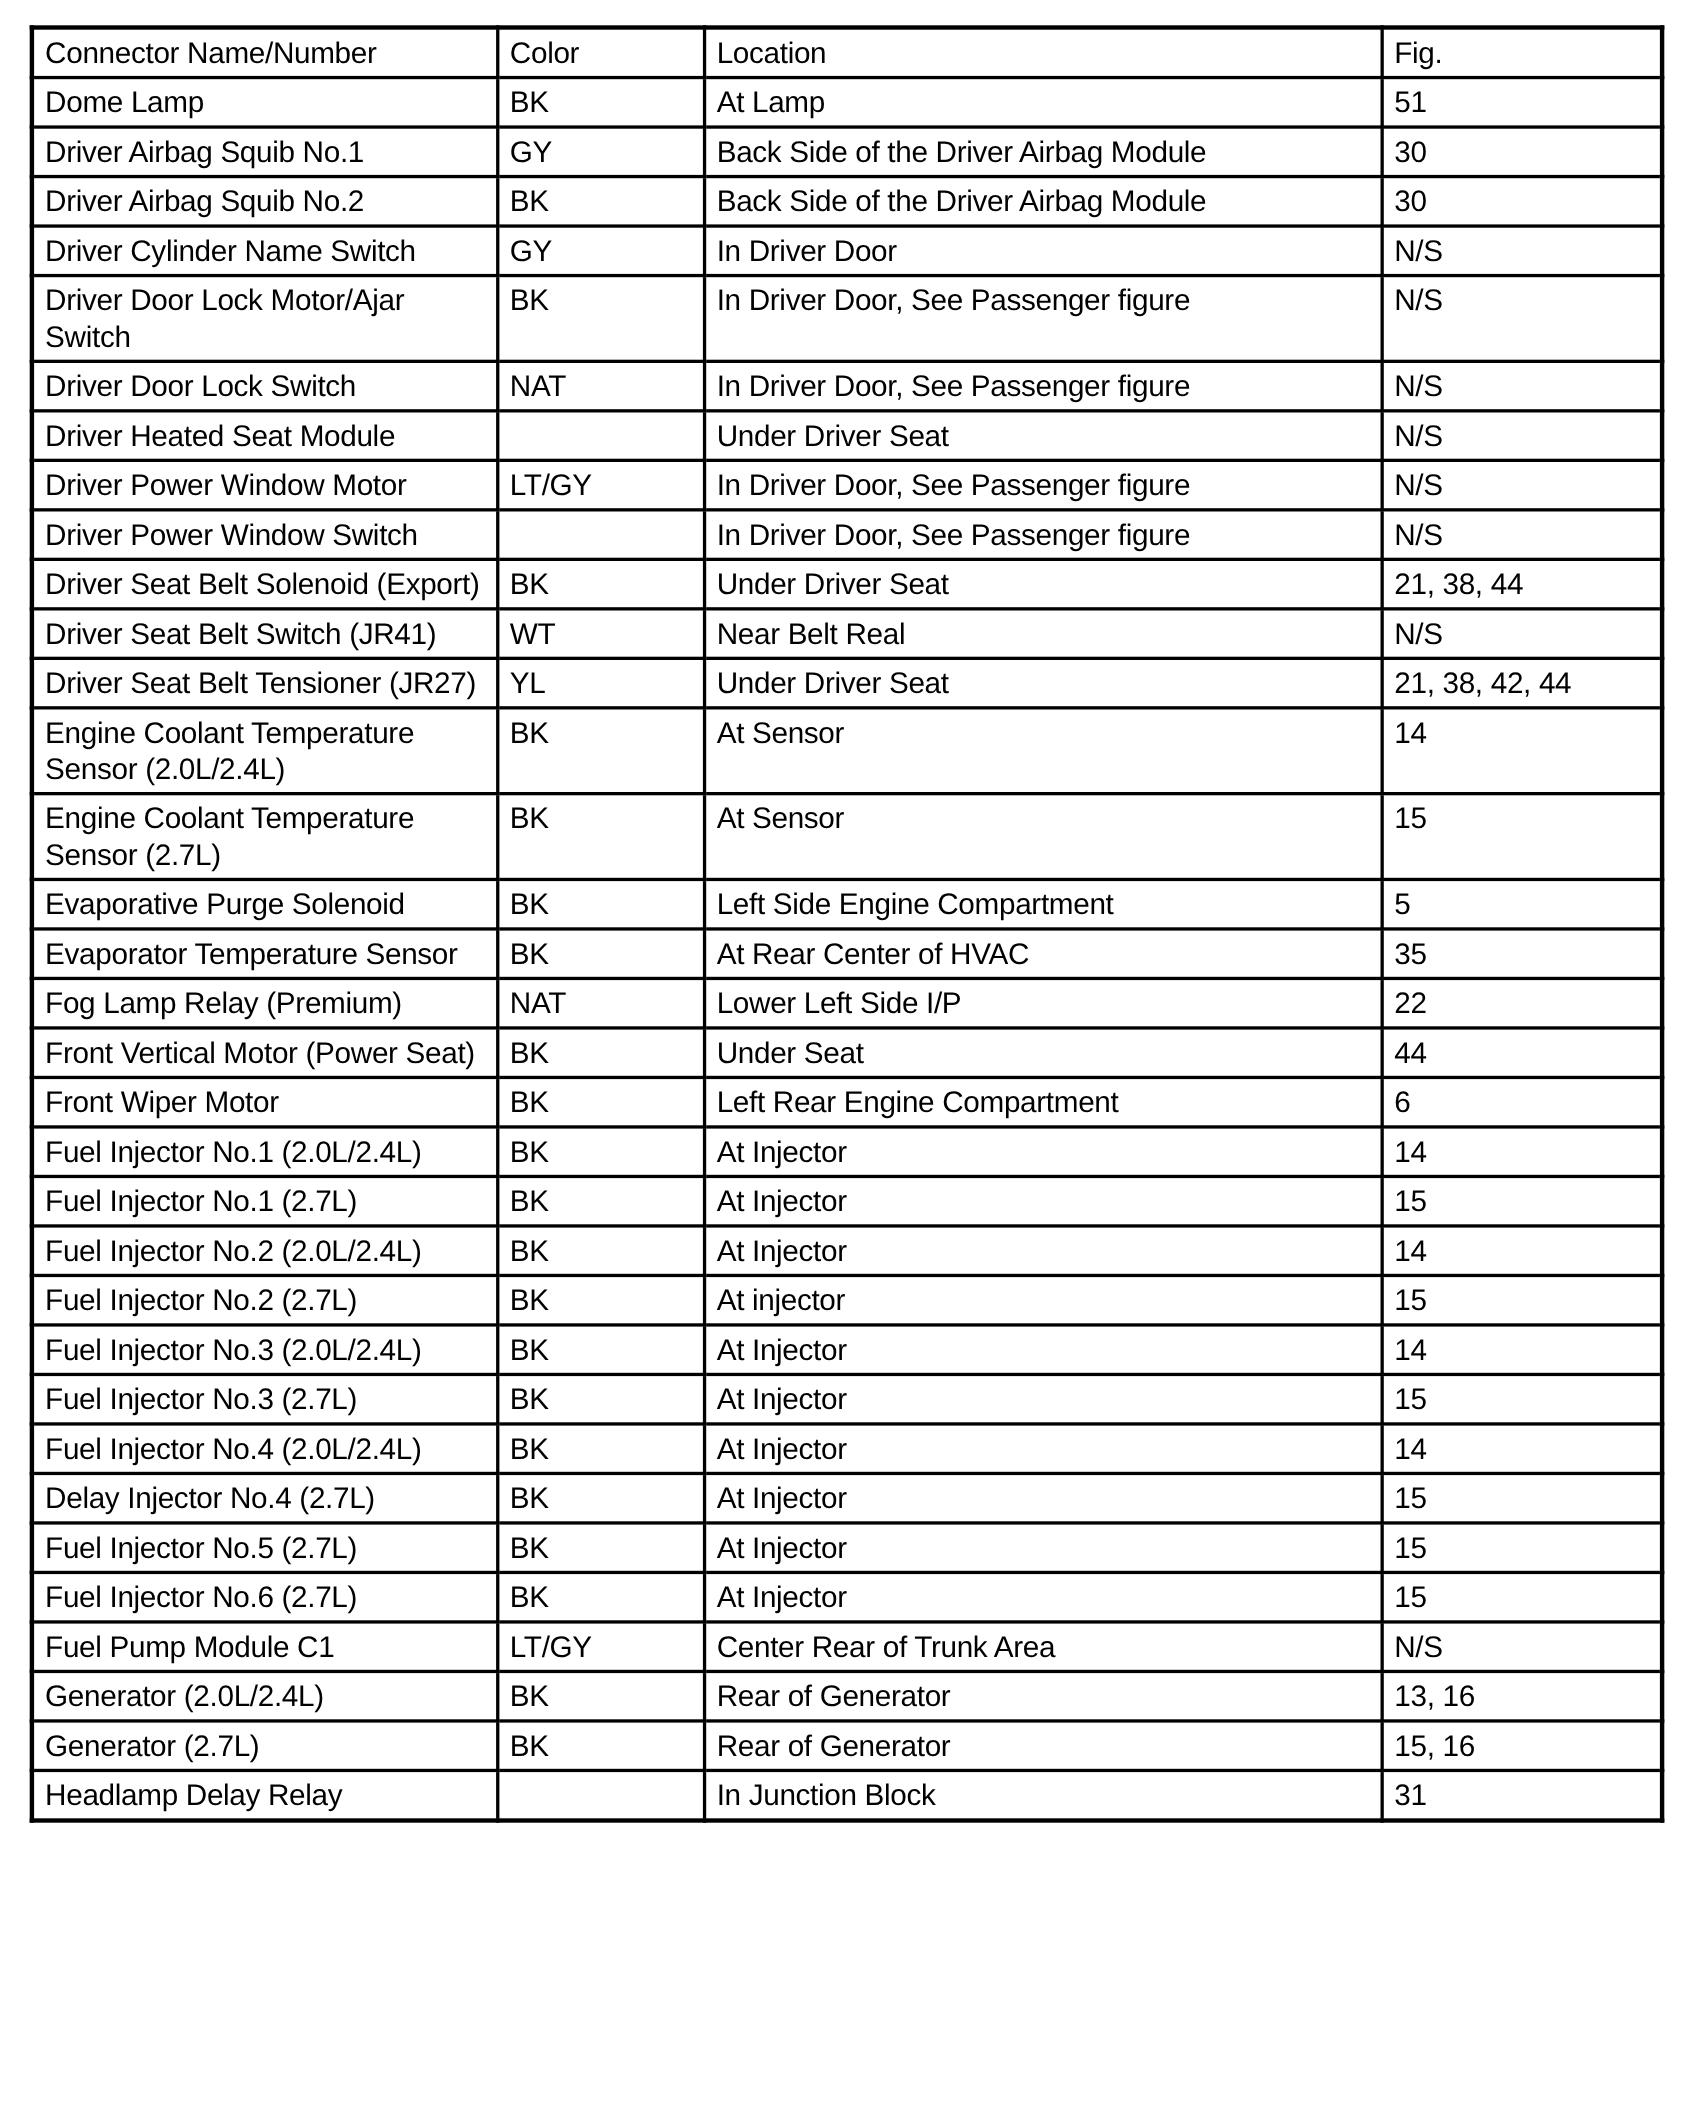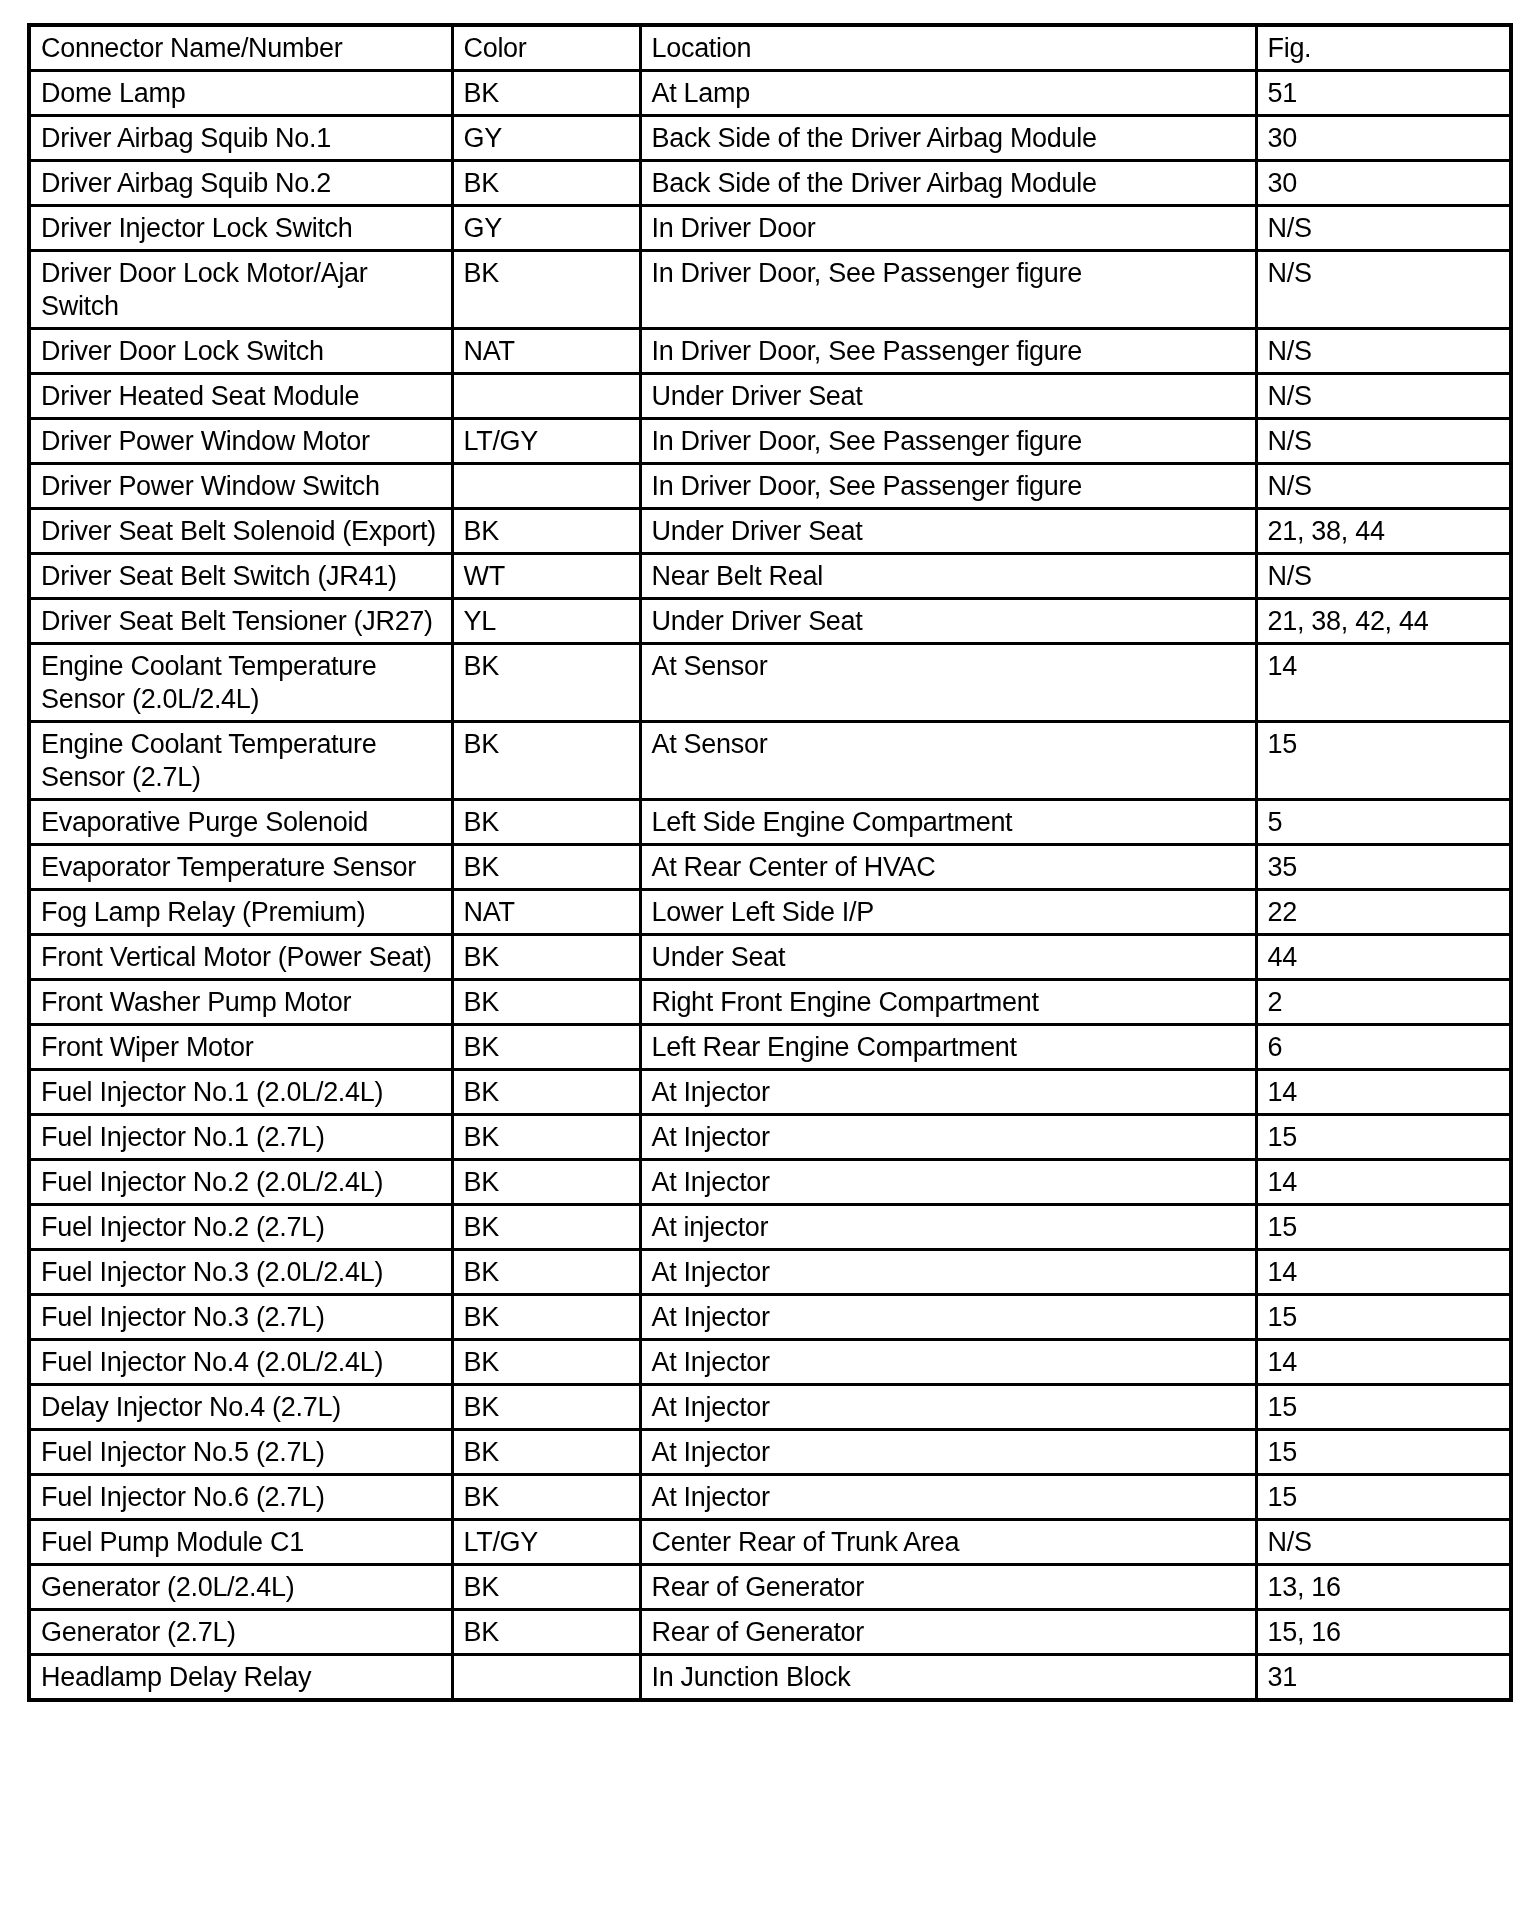--- a/index.html
+++ b/index.html
@@ -77,21 +77,21 @@
         <td>Back Side of the Driver Airbag Module</td>
         <td>30</td>
       </tr>
       <tr>
         <td>Driver Airbag Squib No.2</td>
         <td>BK</td>
         <td>Back Side of the Driver Airbag Module</td>
         <td>30</td>
       </tr>
       <tr>
-        <td>Driver Injector Lock Switch</td>
+        <td>Driver Cylinder Name Switch</td>
         <td>GY</td>
         <td>In Driver Door</td>
         <td>N/S</td>
       </tr>
       <tr>
         <td>Driver Door Lock Motor/Ajar Switch</td>
         <td>BK</td>
         <td>In Driver Door, See Passenger figure</td>
         <td>N/S</td>
       </tr>
@@ -167,26 +167,20 @@
         <td>Lower Left Side I/P</td>
         <td>22</td>
       </tr>
       <tr>
         <td>Front Vertical Motor (Power Seat)</td>
         <td>BK</td>
         <td>Under Seat</td>
         <td>44</td>
       </tr>
       <tr>
-        <td>Front Washer Pump Motor</td>
-        <td>BK</td>
-        <td>Right Front Engine Compartment</td>
-        <td>2</td>
-      </tr>
-      <tr>
         <td>Front Wiper Motor</td>
         <td>BK</td>
         <td>Left Rear Engine Compartment</td>
         <td>6</td>
       </tr>
       <tr>
         <td>Fuel Injector No.1 (2.0L/2.4L)</td>
         <td>BK</td>
         <td>At Injector</td>
         <td>14</td>

